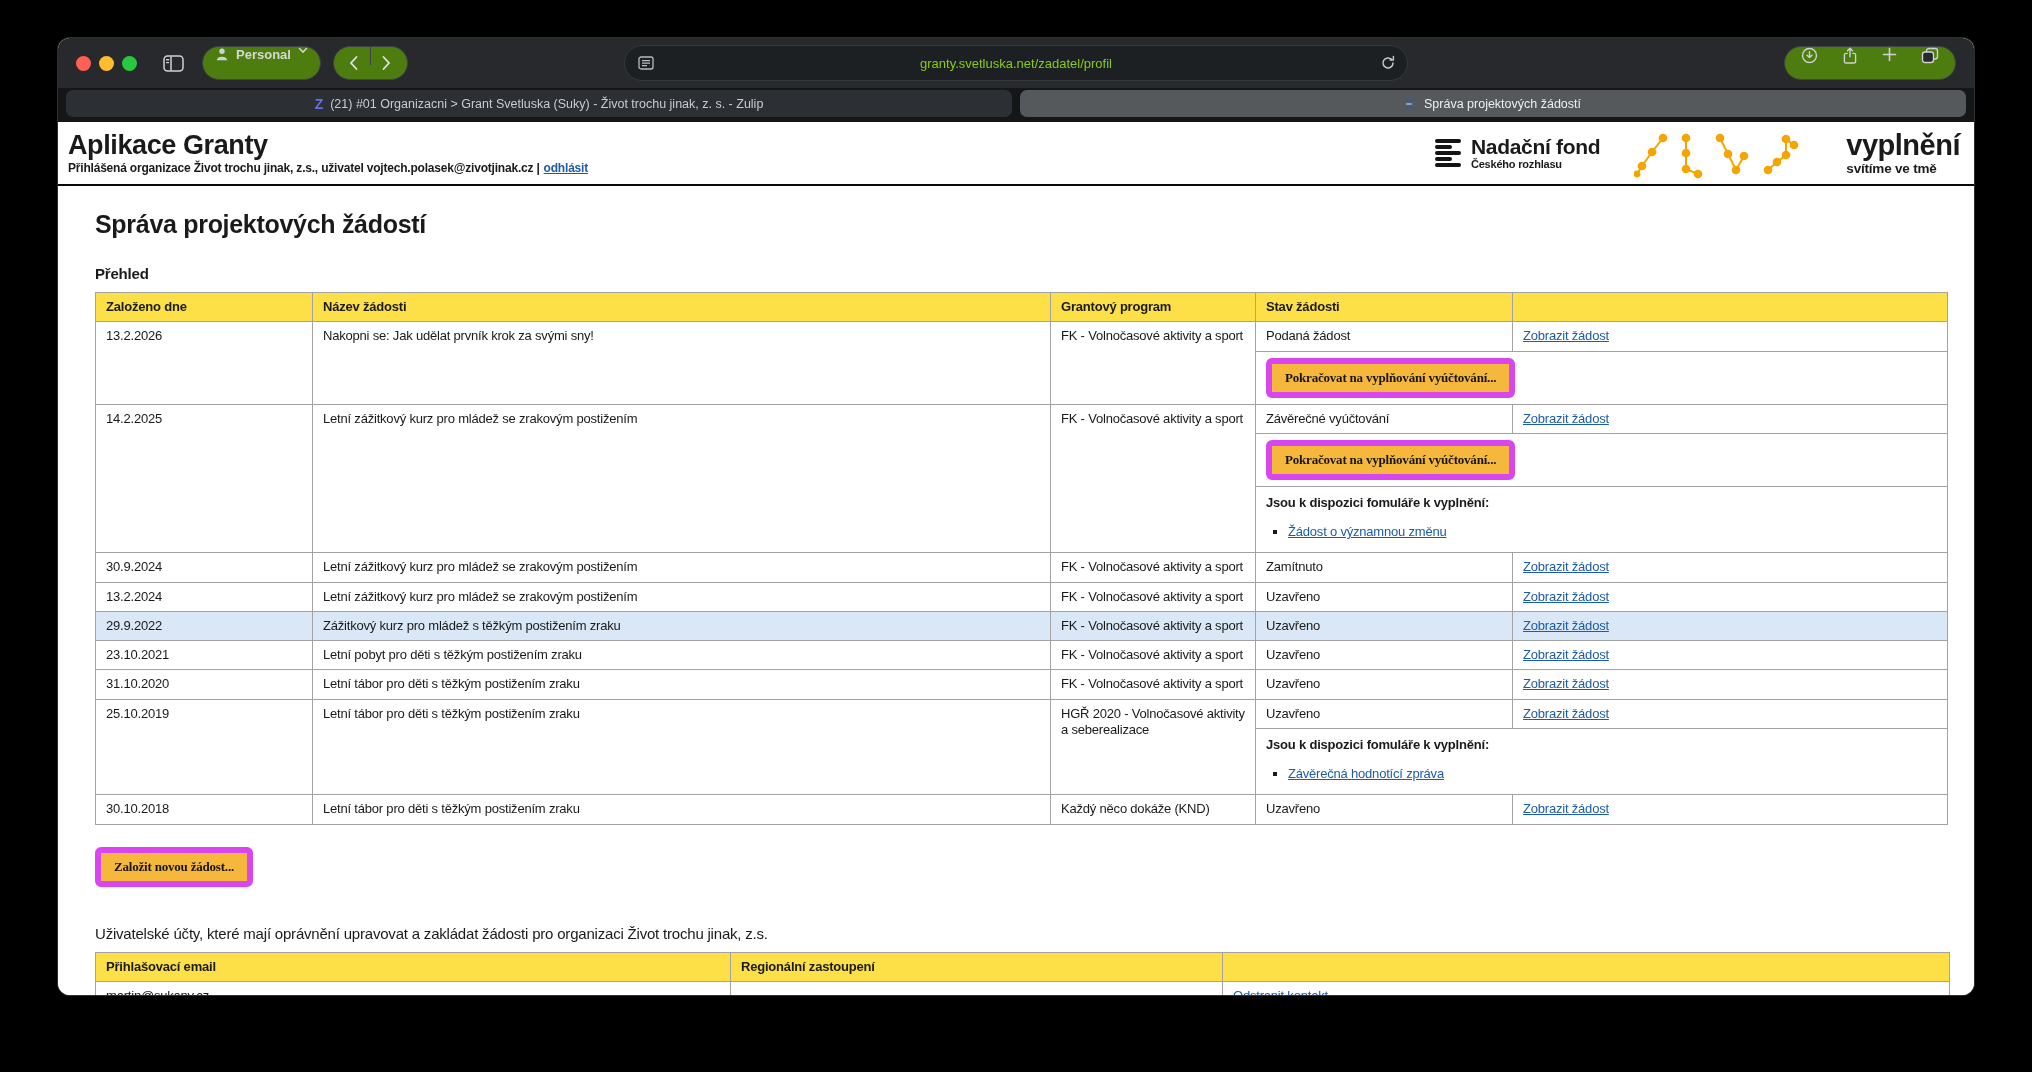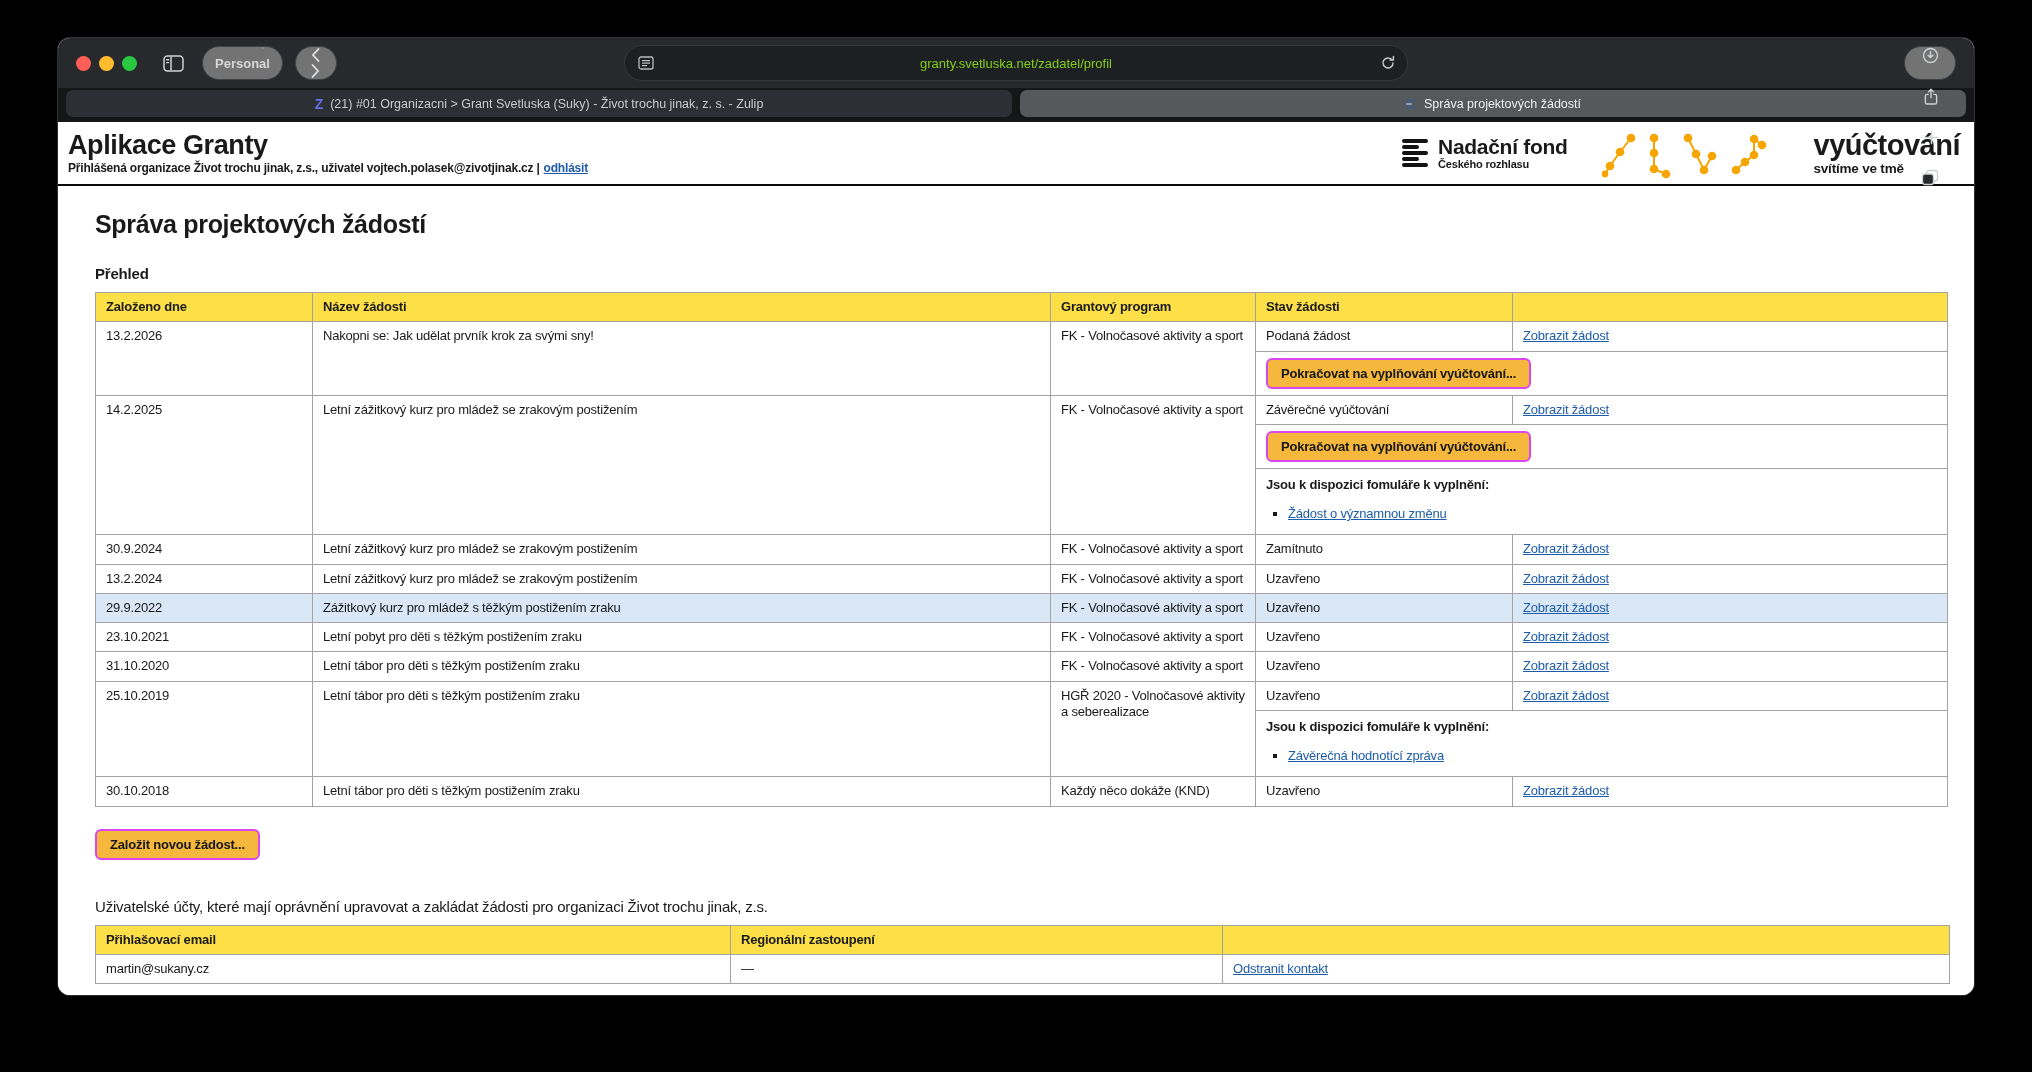--- a/index.html
+++ b/index.html
@@ -12,22 +12,22 @@
             display:flex; flex-direction:column;
             box-shadow:0 0 0 1px rgba(130,135,140,.35), 0 20px 60px rgba(0,0,0,.65); }
 
   
   .toolbar { height:50px; flex:none; background:#27292d; position:relative;
              display:flex; align-items:center; padding:0 18px; gap:12px; }
   .traffic { display:flex; gap:8px; margin-right:8px; }
   .tl { width:15px; height:15px; border-radius:50%; display:block; }
   .tl.red{ background:#ff5f57; } .tl.yellow{ background:#febc2e; } .tl.green{ background:#28c840; }
   .tb-icon-btn { background:none; border:none; padding:6px; display:flex; align-items:center; }
-  .pill { display:flex; align-items:flex-end; height:34px; border:1px solid #3e4347;
-          border-radius:17px; background:#737373; color:#d5d7d9;flex-direction:column; }
+  .pill { display:flex; align-items:flex-start; height:34px; border:1px solid #3e4347;
+          border-radius:17px; background:#4d7c0f; color:#d5d7d9; }
   .pill.profile { padding:0 12px; gap:7px; font-size:13px; font-weight:600; }
   .pill.nav { padding:0 4px; }
   .pill.nav button { background:none; border:none; width:32px; height:32px;
                      display:flex; align-items:center; justify-content:center; }
   .pill .sep { width:1px; height:18px; background:#3e4347; }
   .url-field { position:absolute; left:50%; transform:translateX(-50%); top:7px;
                width:784px; height:36px; border-radius:18px; background:#1d2023;
                border:1px solid #35393d; display:flex; align-items:center; }
   .uf-left { position:absolute; left:13px; display:flex; }
   .uf-right { position:absolute; right:11px; background:none; border:none; display:flex; }
@@ -70,23 +70,23 @@
   .overview-label { font-size:15px; font-weight:700; margin-bottom:8px; }
 
   table.grid { border-collapse:collapse; table-layout:fixed; font-size:13px; margin-top:10px; }
   .grid th, .grid td { border:1px solid #a3a3a3; padding:6px 10px; vertical-align:top;
                        text-align:left; line-height:1.25; }
   .grid th { background:#fde047; font-weight:700;margin-left:48px; }
   .apps { width:1853px; }
   .users { width:1855px; margin-top:12px; }
   tr.hl td { background:#d9e7f7; }
 
-  .btn-warn { background:#f6b73d; border:2px solid #d946ef; border-radius:6px;
+  .btn-warn { background:#f6b73d; border:6px solid #d946ef; border-radius:6px;
               font-weight:700; font-size:13px; padding:6px 13px; color:#161616;
-              font-family:Liberation Sans, sans-serif; letter-spacing:-0.2px; }
+              font-family:Liberation Serif, serif; letter-spacing:-0.2px; }
   .forms-label { font-weight:700; margin-top:2px; }
   ul.forms { list-style:square; margin:13px 0 6px; padding-left:22px; }
   .new-request { margin-top:22px; }
   .users-heading { font-size:15px; font-weight:400; margin-top:38px; }
 
   svg.ic { display:block; }
 </style>
 </head>
 <body>
 
@@ -237,21 +237,21 @@
               <circle cx="102" cy="44" r="4.3"></circle>
               <circle cx="110" cy="30" r="4.3"></circle>
             <circle cx="134" cy="44" r="4.3"></circle>
               <circle cx="143" cy="36" r="4.3"></circle>
               <circle cx="152" cy="29" r="4.3"></circle>
               <circle cx="152" cy="13" r="4.3"></circle>
               <circle cx="160" cy="19" r="4.3"></circle>
           </g>
         </svg>
         <div class="logo-sv">
-          <b>vyúčtování</b>
+          <b>vyplnění</b>
           <small>svítíme ve tmě</small>
         </div>
       </div>
     </div>
 
     <div class="main">
       <div class="page-title">Správa projektových žádostí</div>
       <div class="overview-label">Přehled</div>
 
       <table class="grid apps">

